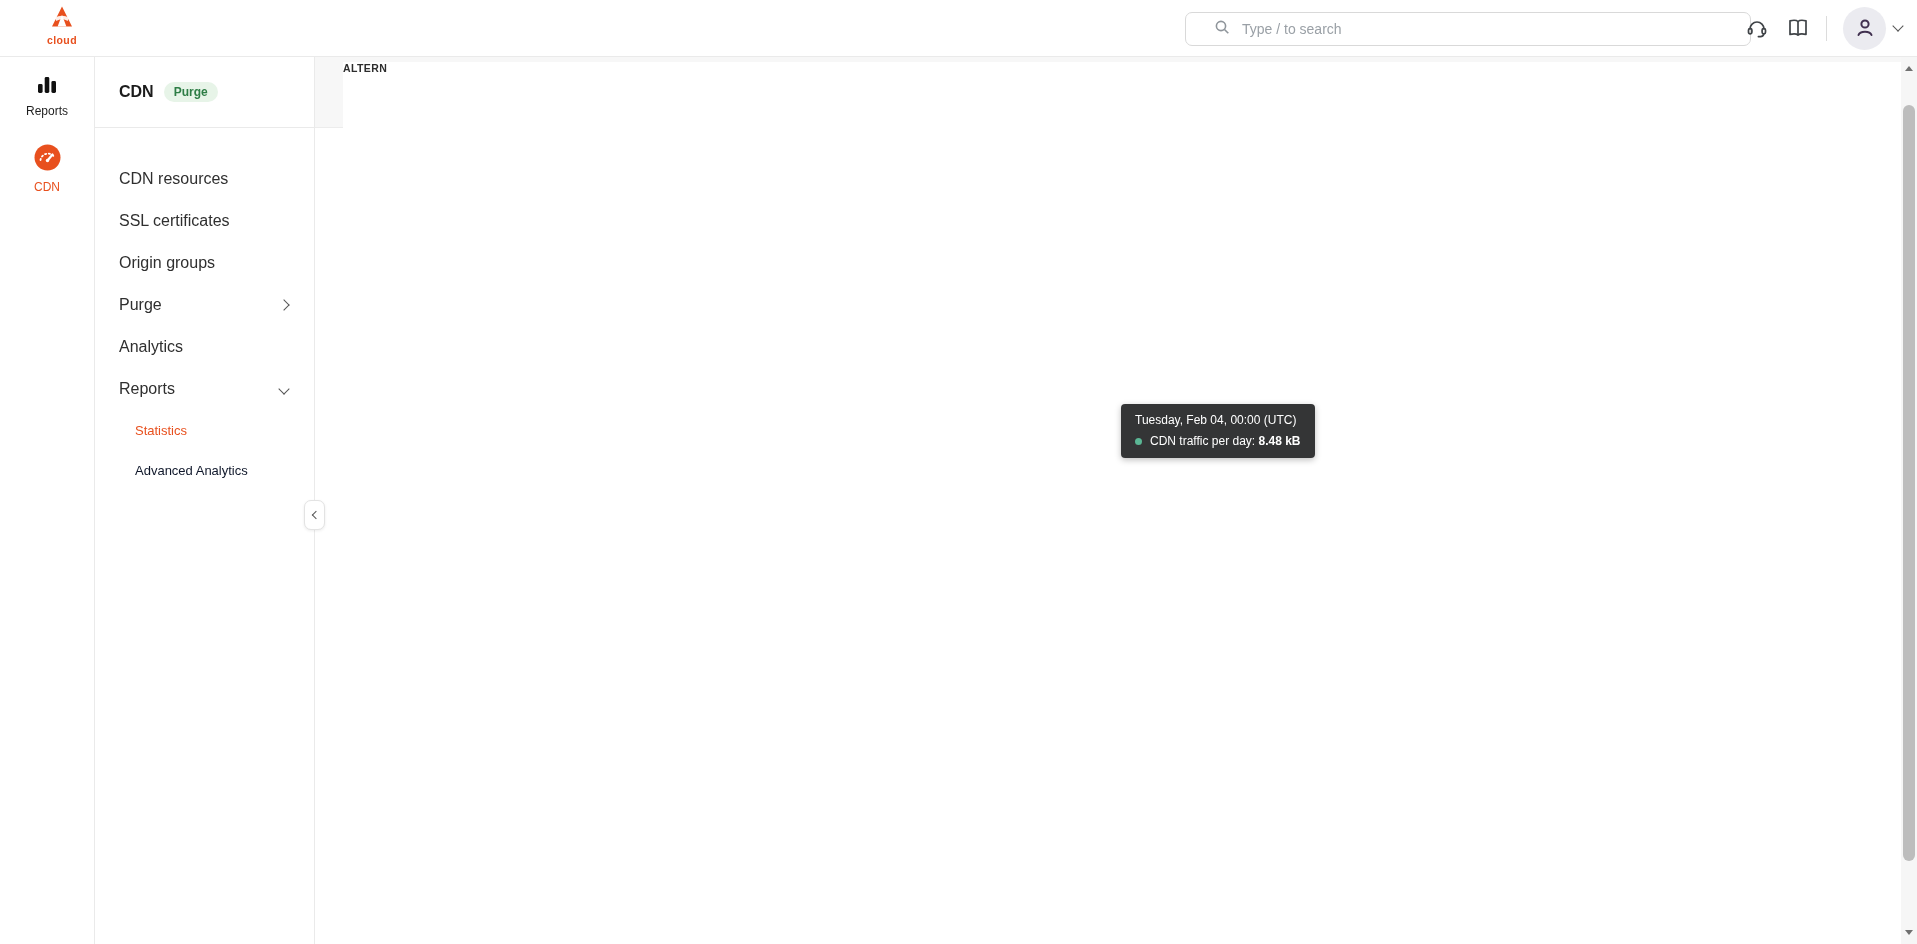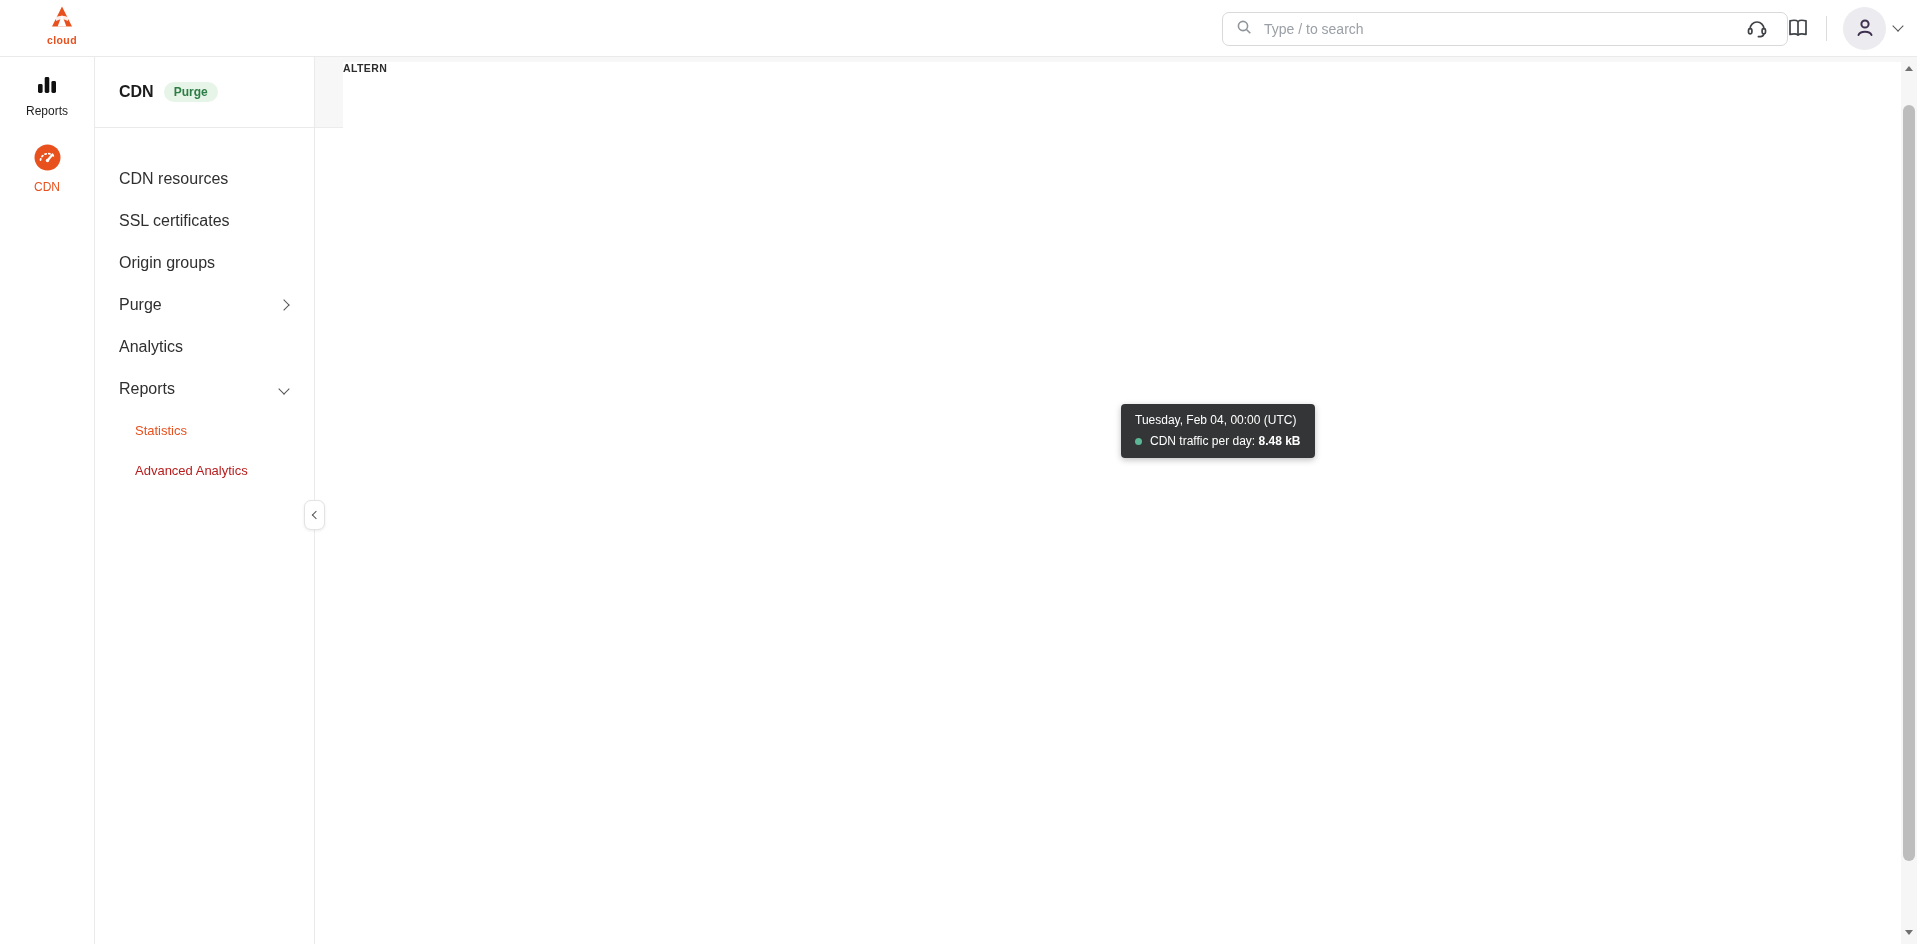--- a/index.html
+++ b/index.html
@@ -7,21 +7,21 @@
   .screen {
     position:relative; width:1917px; height:944px; overflow:hidden;
     font-family:"Liberation Sans", sans-serif; background:#fff; color:#2b2b2b;
   }
   
   .topbar { position:absolute; left:0; top:0; width:1917px; height:57px; background:#fff; border-bottom:1px solid #eaeaea; z-index:4; }
   .logo { position:absolute; left:28px; top:5px; width:68px; display:flex; flex-direction:column; align-items:center; gap:1px; }
   .logo-text { font-size:10.5px; font-weight:800; letter-spacing:.4px; }
   .logo-text .accent { color:#e8501e; }
   .logo-text .main { color:#2d2d2d; }
-  .search { position:absolute; left:1222px; top:12px; width:566px; height:34px; border:1px solid #d9d9d9; border-radius:7px; display:flex; align-items:center; padding:0 13px; gap:10px; background:#fff; }
+  .search { position:absolute; left:1185px; top:12px; width:566px; height:34px; border:1px solid #d9d9d9; border-radius:7px; display:flex; align-items:center; padding:0 28px; gap:10px; background:#fff; }
   .search input { border:0; outline:0; flex:1; font-size:14px; font-family:"Liberation Sans",sans-serif; color:#333; background:transparent; }
   .search input::placeholder { color:#9aa0a6; }
   .top-icon { position:absolute; top:16px; width:24px; height:24px; cursor:pointer; }
   .vdiv-top { position:absolute; left:1826px; top:16px; width:1px; height:25px; background:#dcdcdc; }
   .avatar { position:absolute; left:1843px; top:7px; width:43px; height:43px; border-radius:50%; background:#ebebf0; display:flex; align-items:center; justify-content:center; }
   .chev { display:inline-block; width:8px; height:8px; border-right:1.7px solid #555; border-bottom:1.7px solid #555; transform:rotate(45deg); }
   .chev.right { transform:rotate(-45deg); }
   .chev.left  { transform:rotate(135deg); }
   .user-chev { position:absolute; left:1894px; top:22px; }
   
@@ -32,21 +32,21 @@
   .rail-item.first { margin-top:18px; }
   .rail-item.second { margin-top:26px; }
   
   .sidebar { position:absolute; left:95px; top:57px; width:220px; height:887px; background:#fff; border-right:1px solid #eaeaea; }
   .sb-head { height:71px; border-bottom:1px solid #eaeaea; display:flex; align-items:center; padding-left:24px; gap:10px; }
   .sb-title { font-size:16px; font-weight:700; color:#1c1c1c; }
   .badge { background:#e7f4e8; color:#2e7d46; font-size:12px; font-weight:600; border-radius:12px; padding:3px 10px; }
   .sb-nav { padding-top:30px; }
   .sb-item { height:42px; display:flex; align-items:center; padding:0 26px 0 24px; font-size:16px; color:#2f2f2f; cursor:pointer; }
   .sb-item .spacer, .sel .spacer { flex:1; }
-  .sb-sub { height:40px; display:flex; align-items:center; padding-left:40px; font-size:13px; color:#b91c1c; cursor:pointer; }
+  .sb-sub { height:40px; display:flex; align-items:center; padding-left:40px; font-size:13px; color:#0f172a; cursor:pointer; }
   .sb-sub.active { color:#e8501e; }
   .res-box { margin:9px 24px 0 24px; background:#ededed; border-radius:8px; padding:10px 12px 12px 12px; }
   .res-box .t { font-size:12px; color:#3c3c3c; }
   .res-track { margin-top:8px; height:4px; background:#dcdcdc; border-radius:2px; position:relative; overflow:hidden; }
   .res-fill { position:absolute; left:0; top:0; bottom:0; background:#4a4a4a; border-radius:2px; }
   .collapse-btn { position:absolute; left:304px; top:500px; width:21px; height:30px; background:#fff; border:1px solid #e3e3e3; border-radius:7px; box-shadow:0 1px 3px rgba(0,0,0,.08); display:flex; align-items:center; justify-content:center; z-index:6; cursor:pointer; }
   .collapse-btn .chev { width:6px; height:6px; border-color:#555; margin-left:3px; }
   
   .main { position:absolute; left:315px; top:57px; width:1586px; height:887px; background:#fff; }
   .band { position:absolute; left:0; top:0; width:100%; height:71px; background:#f7f7f7; border-bottom:1px solid #ececec; display:flex; align-items:center; }

